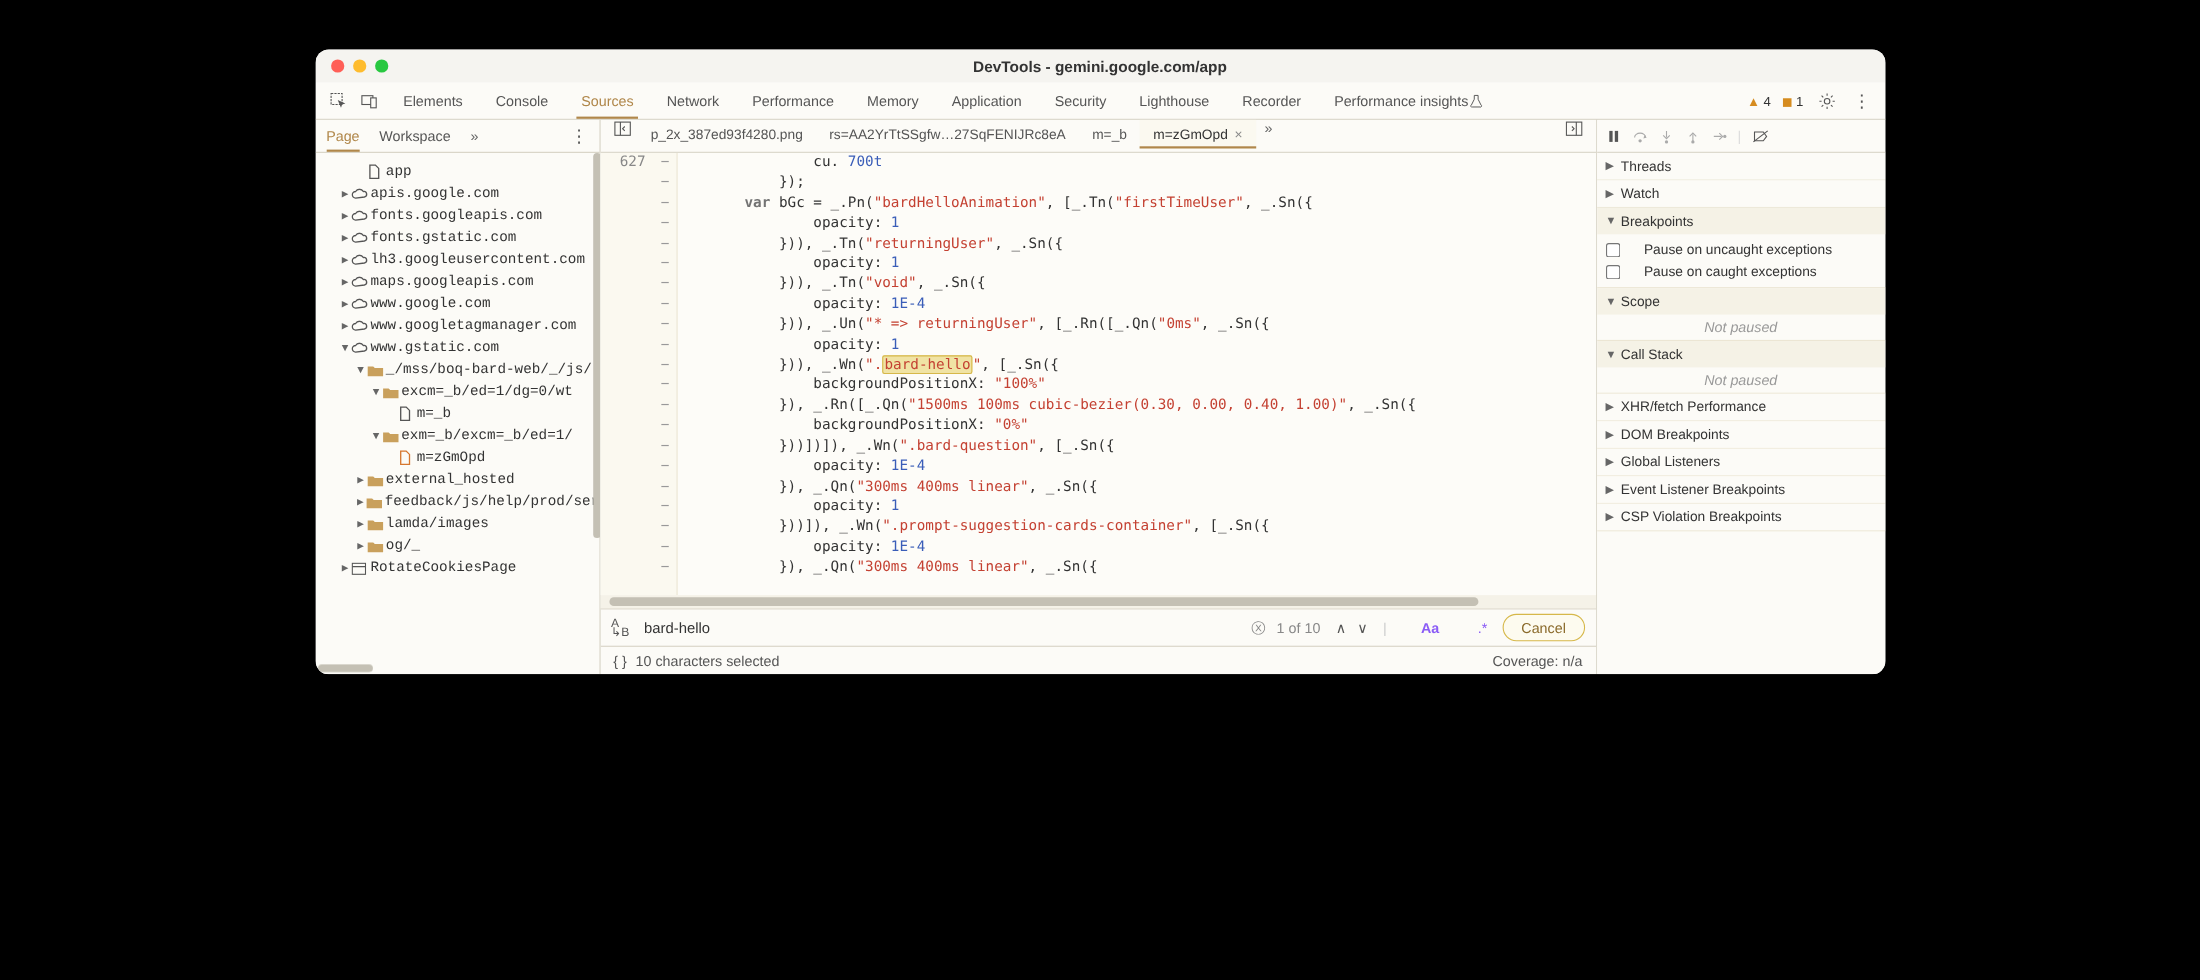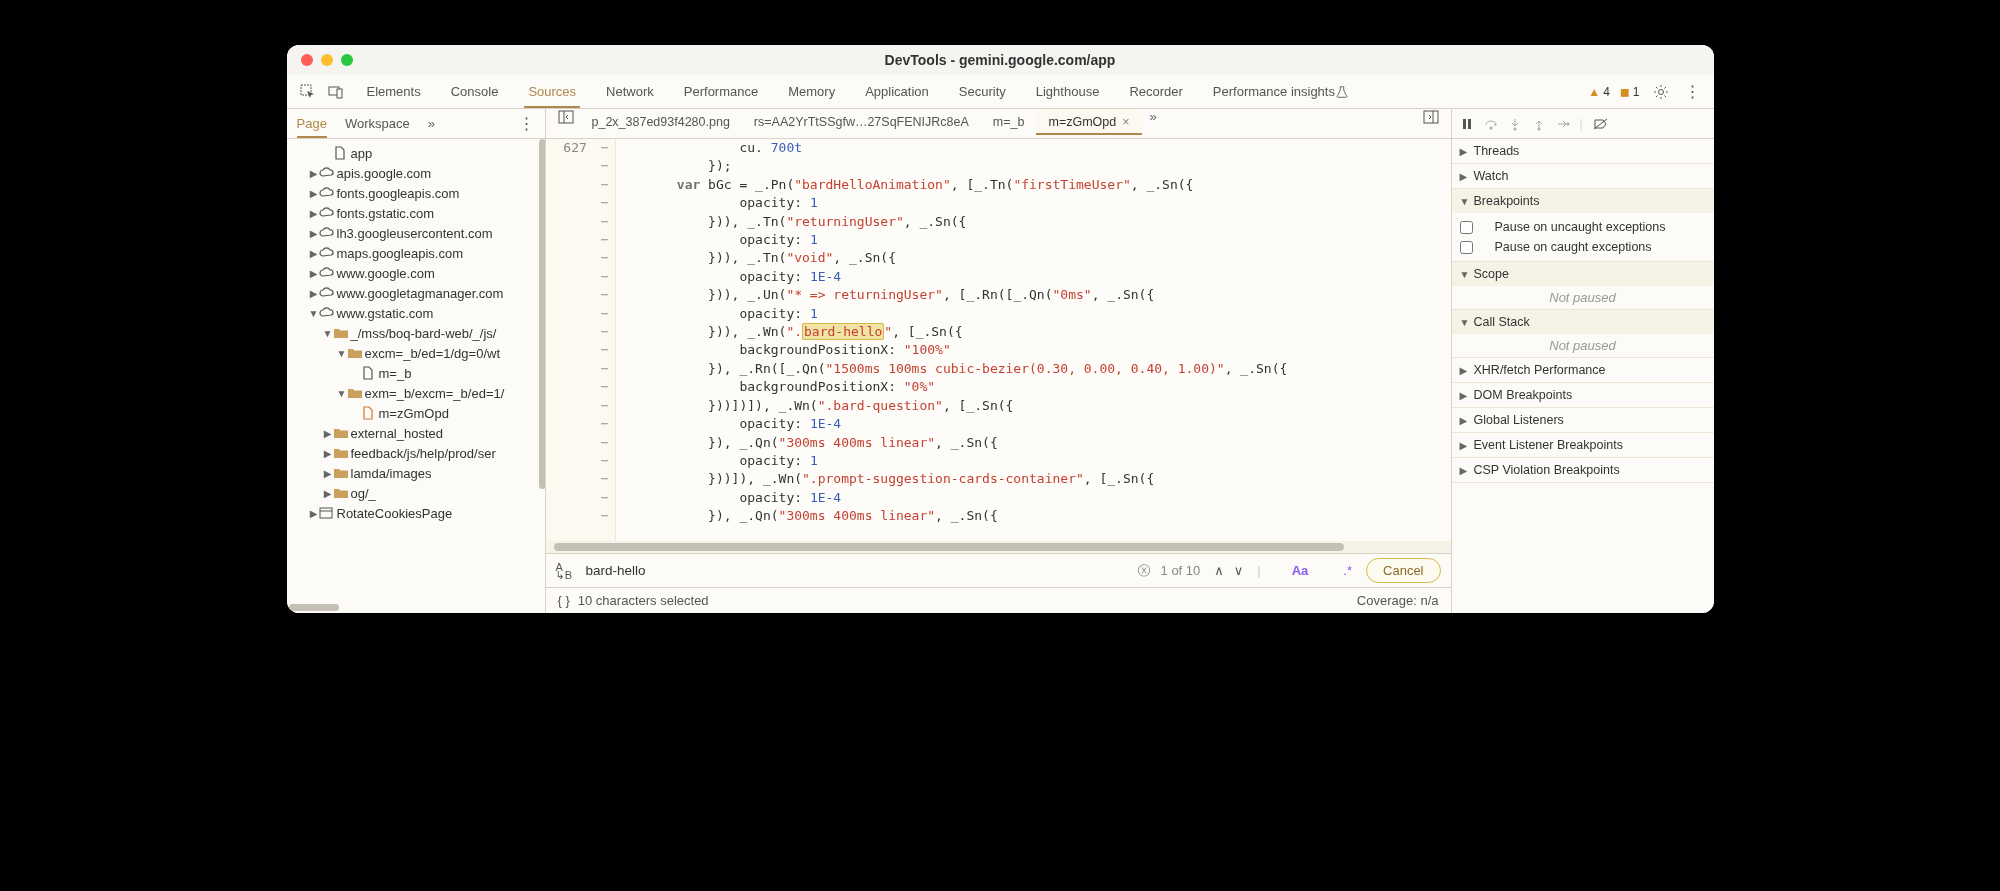--- a/index.html
+++ b/index.html
@@ -23,21 +23,21 @@
 .warn-tri { color: #d68c1f; }
 .info-sq { color: #d68c1f; }
 .main { display: flex; flex: 1; min-height: 0; }
 .sidebar { width: 259px; background: #fcfbf7; border-right: 1px solid #d6d2c4; display: flex; flex-direction: column; position: relative; }
 .sidebar-tabs { height: 30px; display: flex; align-items: center; padding: 0 10px; gap: 18px; border-bottom: 1px solid #d6d2c4; }
 .sidebar-tab { color: #555; cursor: pointer; }
 .sidebar-tab.active { color: #b0874a; border-bottom: 2px solid #b0874a; padding-bottom: 5px; margin-bottom: -7px; }
 .chev { color: #666; cursor: pointer; }
 .dots { margin-left: auto; font-size: 16px; cursor: pointer; color: #555; }
 .tree { flex: 1; overflow-y: auto; padding: 4px 0; font-size: 13px; position: relative; }
-.tree-row { display: flex; align-items: center; height: 20px; padding-left: 8px; white-space: nowrap; cursor: pointer; }
+.tree-row { display: flex; align-items: flex-end; height: 20px; padding-left: 8px; white-space: nowrap; cursor: pointer; font-family: Liberation Mono, monospace; }
 .tree-row .arrow { width: 10px; text-align: center; color: #666; font-size: 10px; }
 .tree-row .icon { width: 18px; text-align: center; }
 .cloud-icon { stroke: #555; fill: none; }
 .folder-icon { fill: #c9a05c; }
 .file-icon { fill: none; stroke: #555; }
 .file-icon-js { fill: none; stroke: #d6772f; }
 .scrollbar-sidebar { position: absolute; right: -1px; top: 0; width: 7px; height: 350px; background: #c4c0b4; border-radius: 4px; }
 .bottom-scroll { position: absolute; left: 2px; bottom: 2px; width: 50px; height: 7px; background: #c4c0b4; border-radius: 4px; }
 .center { flex: 1; display: flex; flex-direction: column; border-right: 1px solid #d6d2c4; min-width: 0; }
 .file-tabs { height: 30px; display: flex; align-items: flex-start; background: #fcfbf7; border-bottom: 1px solid #d6d2c4; padding: 0 8px; gap: 2px; }

